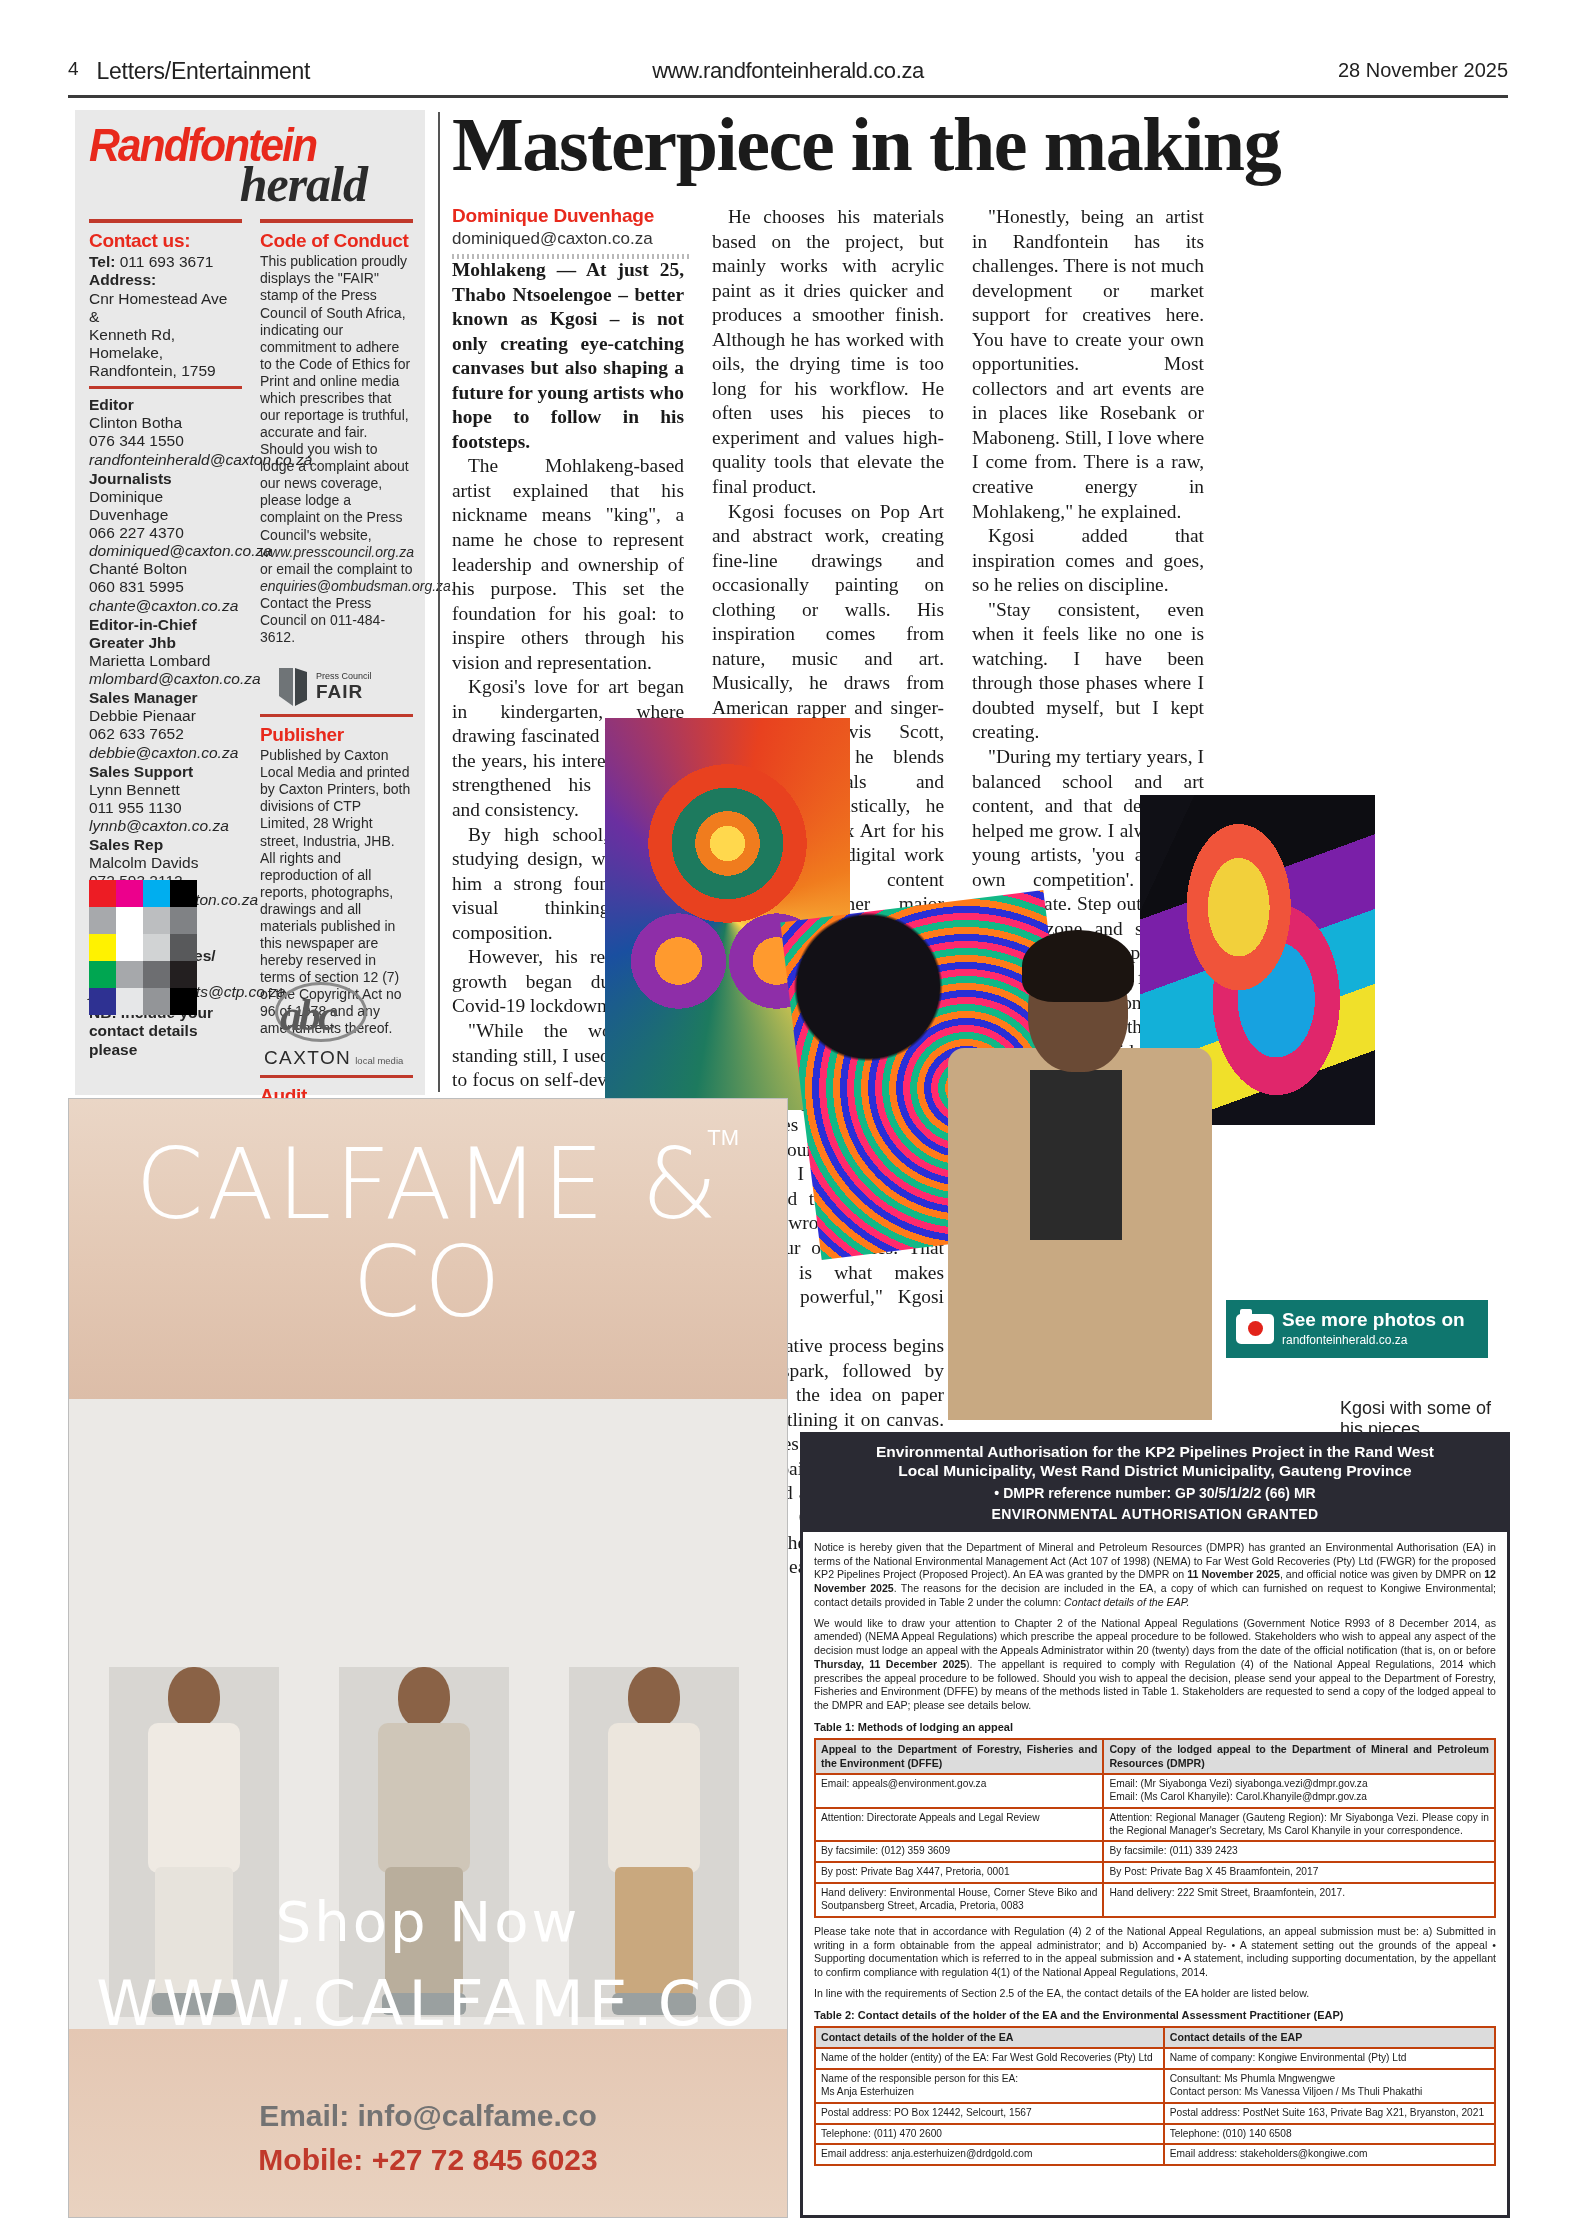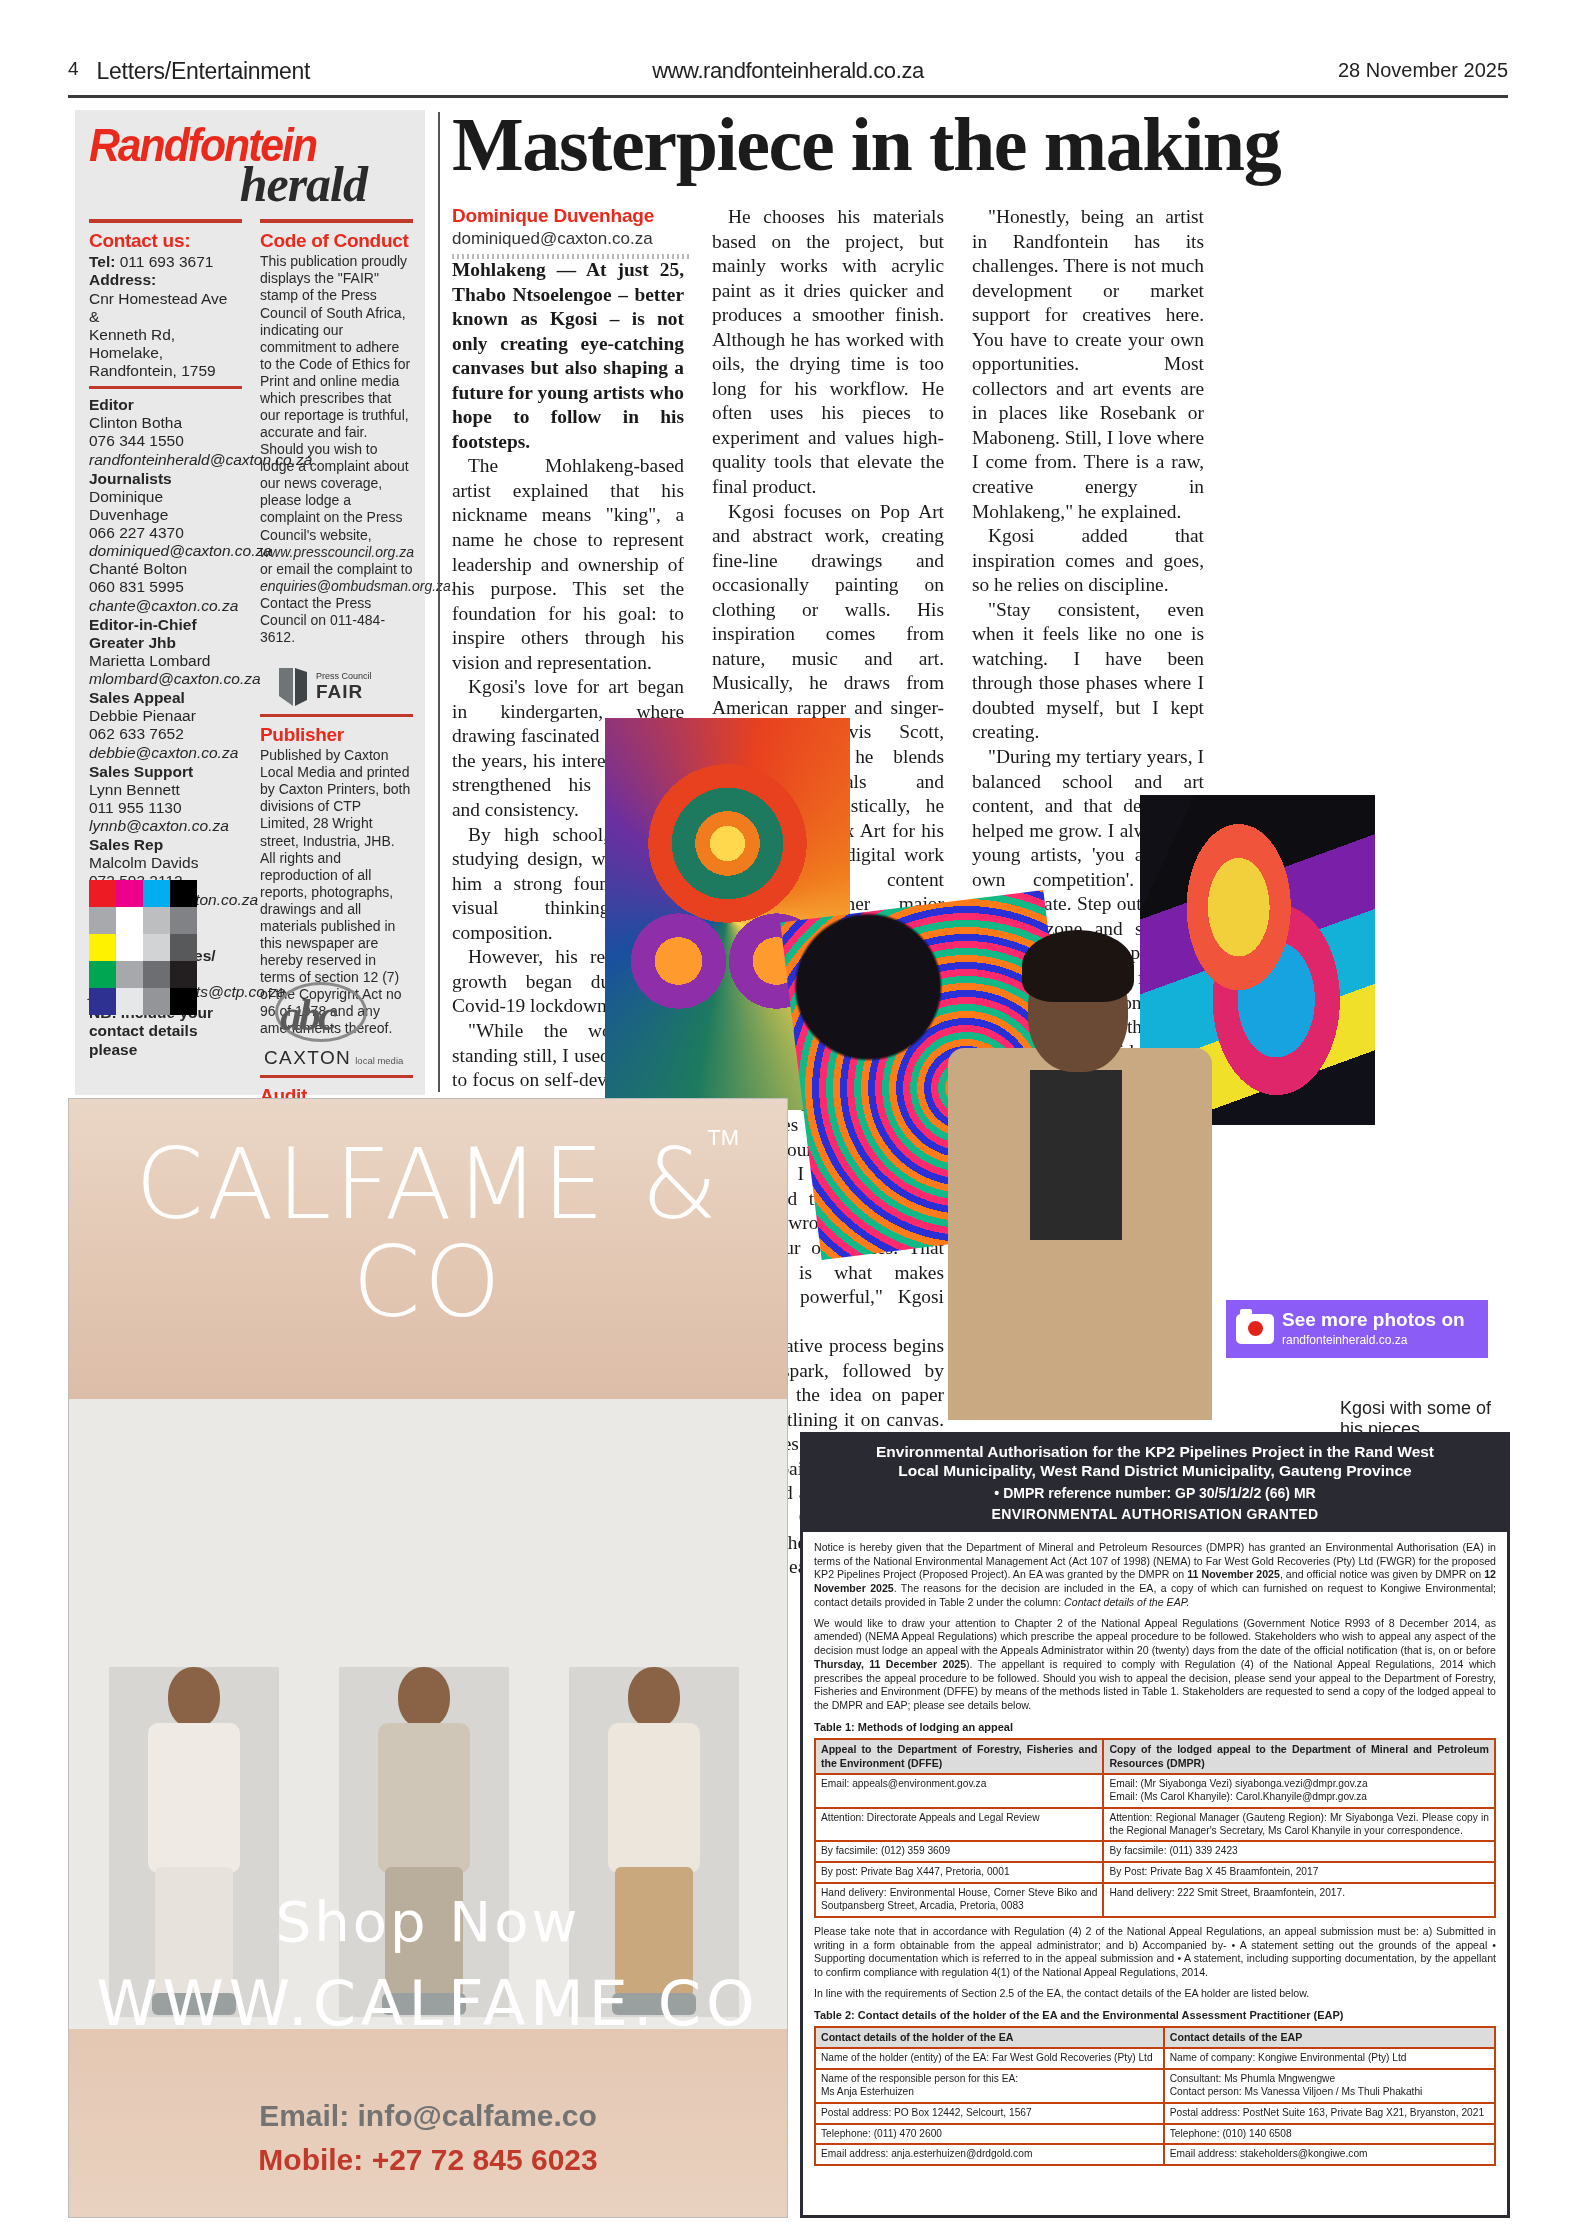--- a/index.html
+++ b/index.html
@@ -130,21 +130,21 @@
         linear-gradient(160deg, #0d0d12 0 30%, #7a1fa8 30% 48%, #13b0d8 48% 66%, #f0e02a 66% 82%, #101018 82% 100%);
   }
   #art-man { left: 930px; top: 900px; width: 300px; height: 520px; }
   .man-body { position:absolute; left:18px; top:148px; width:264px; height:372px; background:#c8a982; border-radius:16px 16px 0 0;}
   .man-shirt { position:absolute; left:100px; top:170px; width:92px; height:170px; background:#2b2b2b; }
   .man-head { position:absolute; left:98px; top:48px; width:100px; height:124px; background:#6a4a35; border-radius:48% 48% 44% 44%; }
   .man-hair { position:absolute; left:92px; top:30px; width:112px; height:72px; background:#1b1410; border-radius:52% 52% 30% 30%; }
 
   .photobadge {
     position: absolute; left: 1226px; top: 1300px; width: 262px; height: 58px;
-    background: #8b5cf6; display: flex; align-items: center; gap: 8px; padding: 0 10px;
+    background: #0f766e; display: flex; align-items: center; gap: 8px; padding: 0 10px;
   }
   .photobadge .cam { width: 38px; height: 30px; background: #fff; border-radius: 5px; position: relative; flex: none;}
   .photobadge .cam::before { content:""; position:absolute; left:12px; top:7px; width:15px; height:15px;
       border-radius:50%; background:#e2231a;}
   .photobadge .cam::after { content:""; position:absolute; left:4px; top:-5px; width:12px; height:6px;
       background:#fff; border-radius:2px 2px 0 0;}
   .photobadge .t1 { color:#fff; font-weight:bold; font-size:19px; line-height:1.05;}
   .photobadge .t2 { color:#fff; font-size:12px; line-height:1.05;}
 
   .photocap { position: absolute; left: 1340px; top: 1398px; width: 170px;
@@ -249,21 +249,21 @@
               <div>Chanté Bolton</div>
               <div>060 831 5995</div>
               <div class="em">chante@caxton.co.za</div>
             </div>
             <div>
               <span class="role">Editor-in-Chief Greater Jhb</span>
               <div>Marietta Lombard</div>
               <div class="em">mlombard@caxton.co.za</div>
             </div>
             <div>
-              <span class="role">Sales Appeal</span>
+              <span class="role">Sales Manager</span>
               <div>Debbie Pienaar</div>
               <div>062 633 7652</div>
               <div class="em">debbie@caxton.co.za</div>
             </div>
             <div>
               <span class="role">Sales Support</span>
               <div>Lynn Bennett</div>
               <div>011 955 1130</div>
               <div class="em">lynnb@caxton.co.za</div>
             </div>

